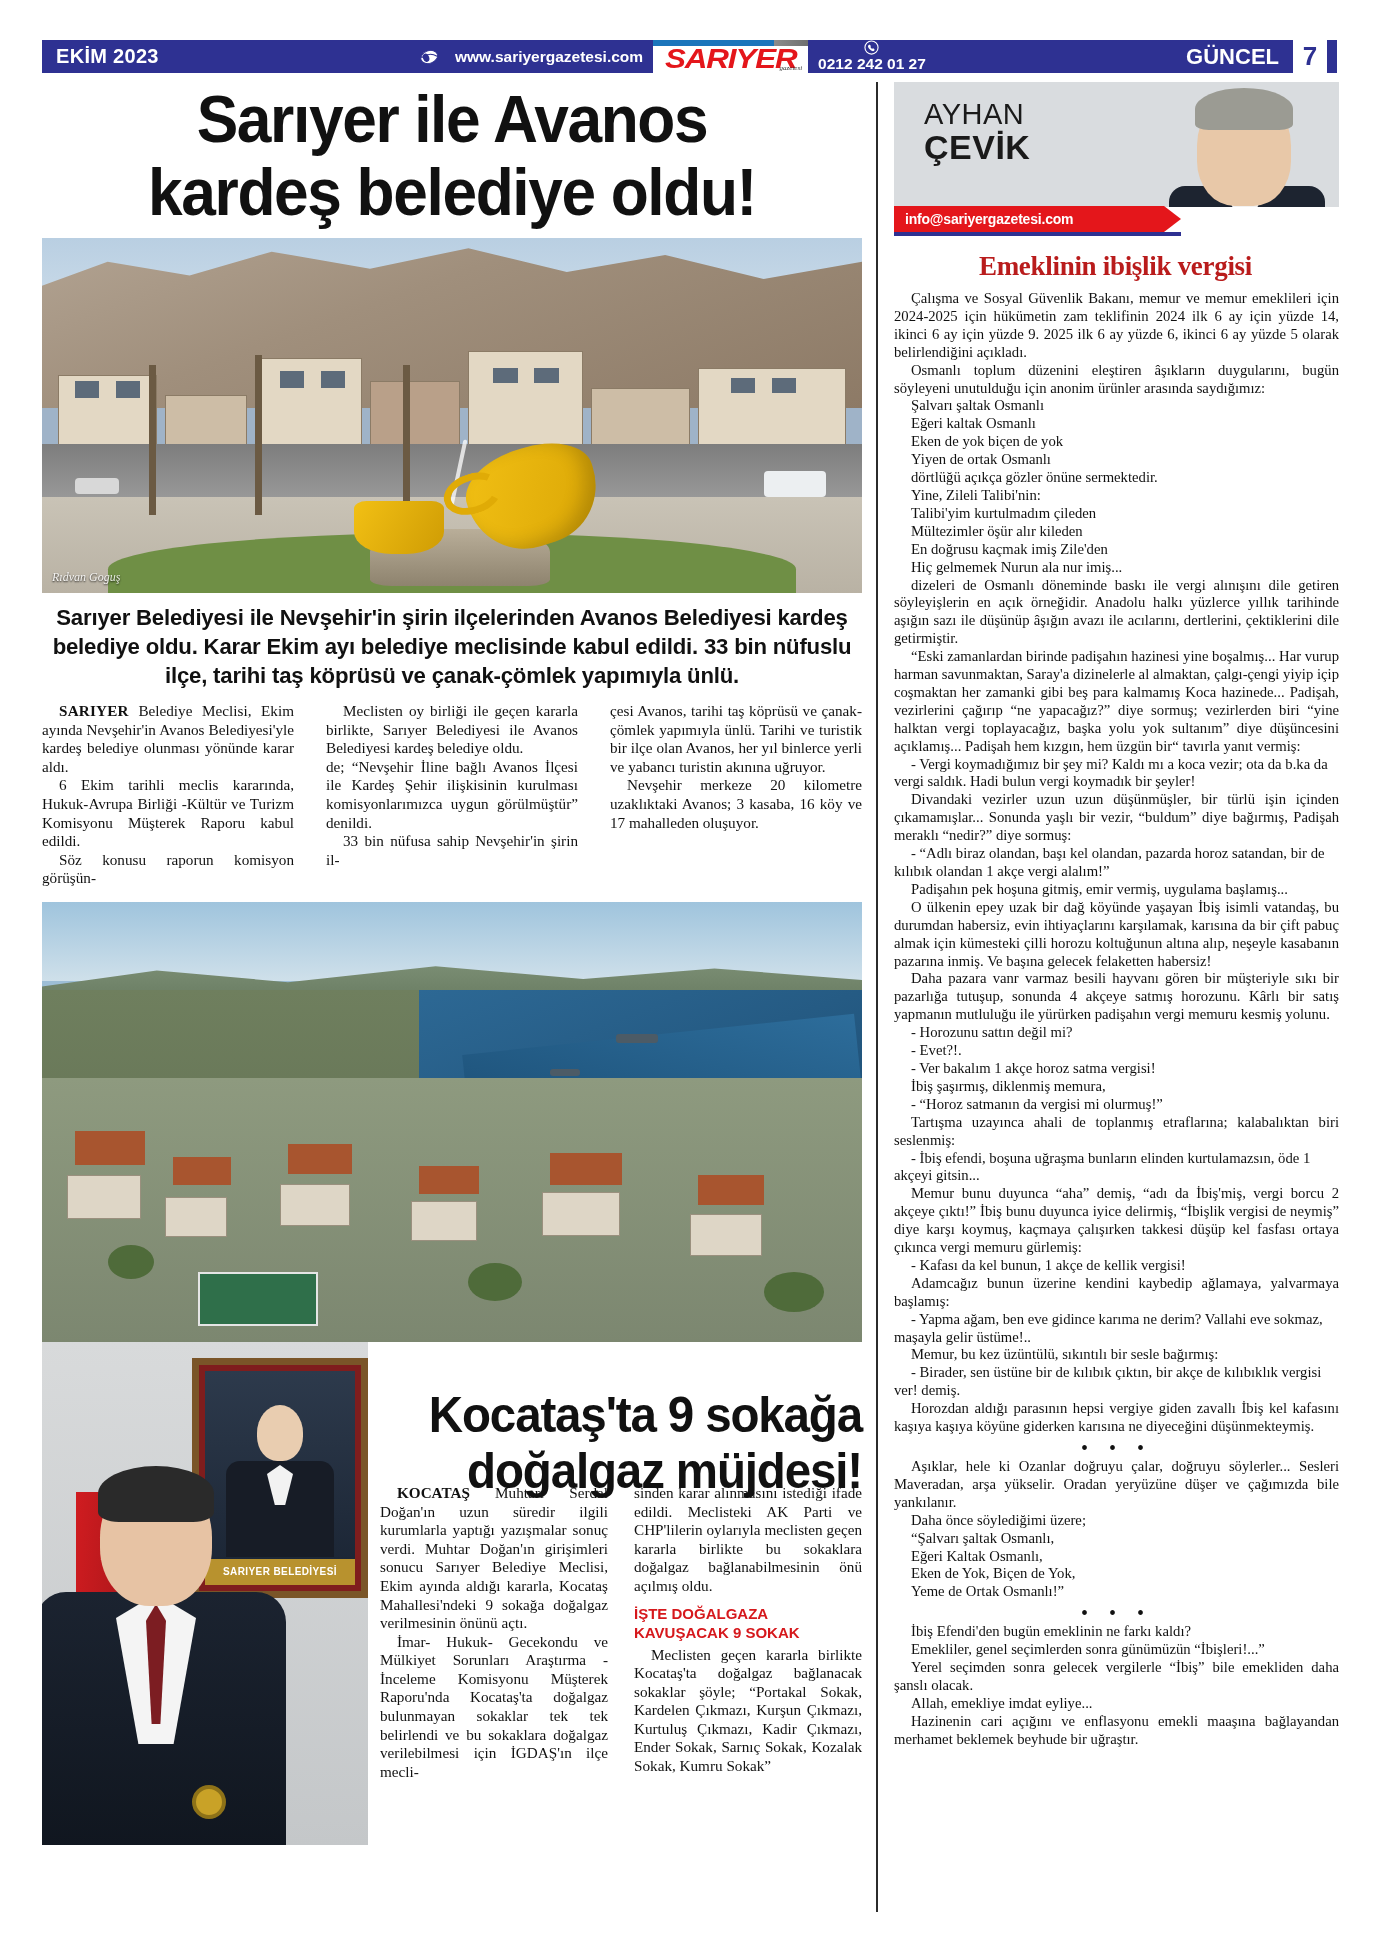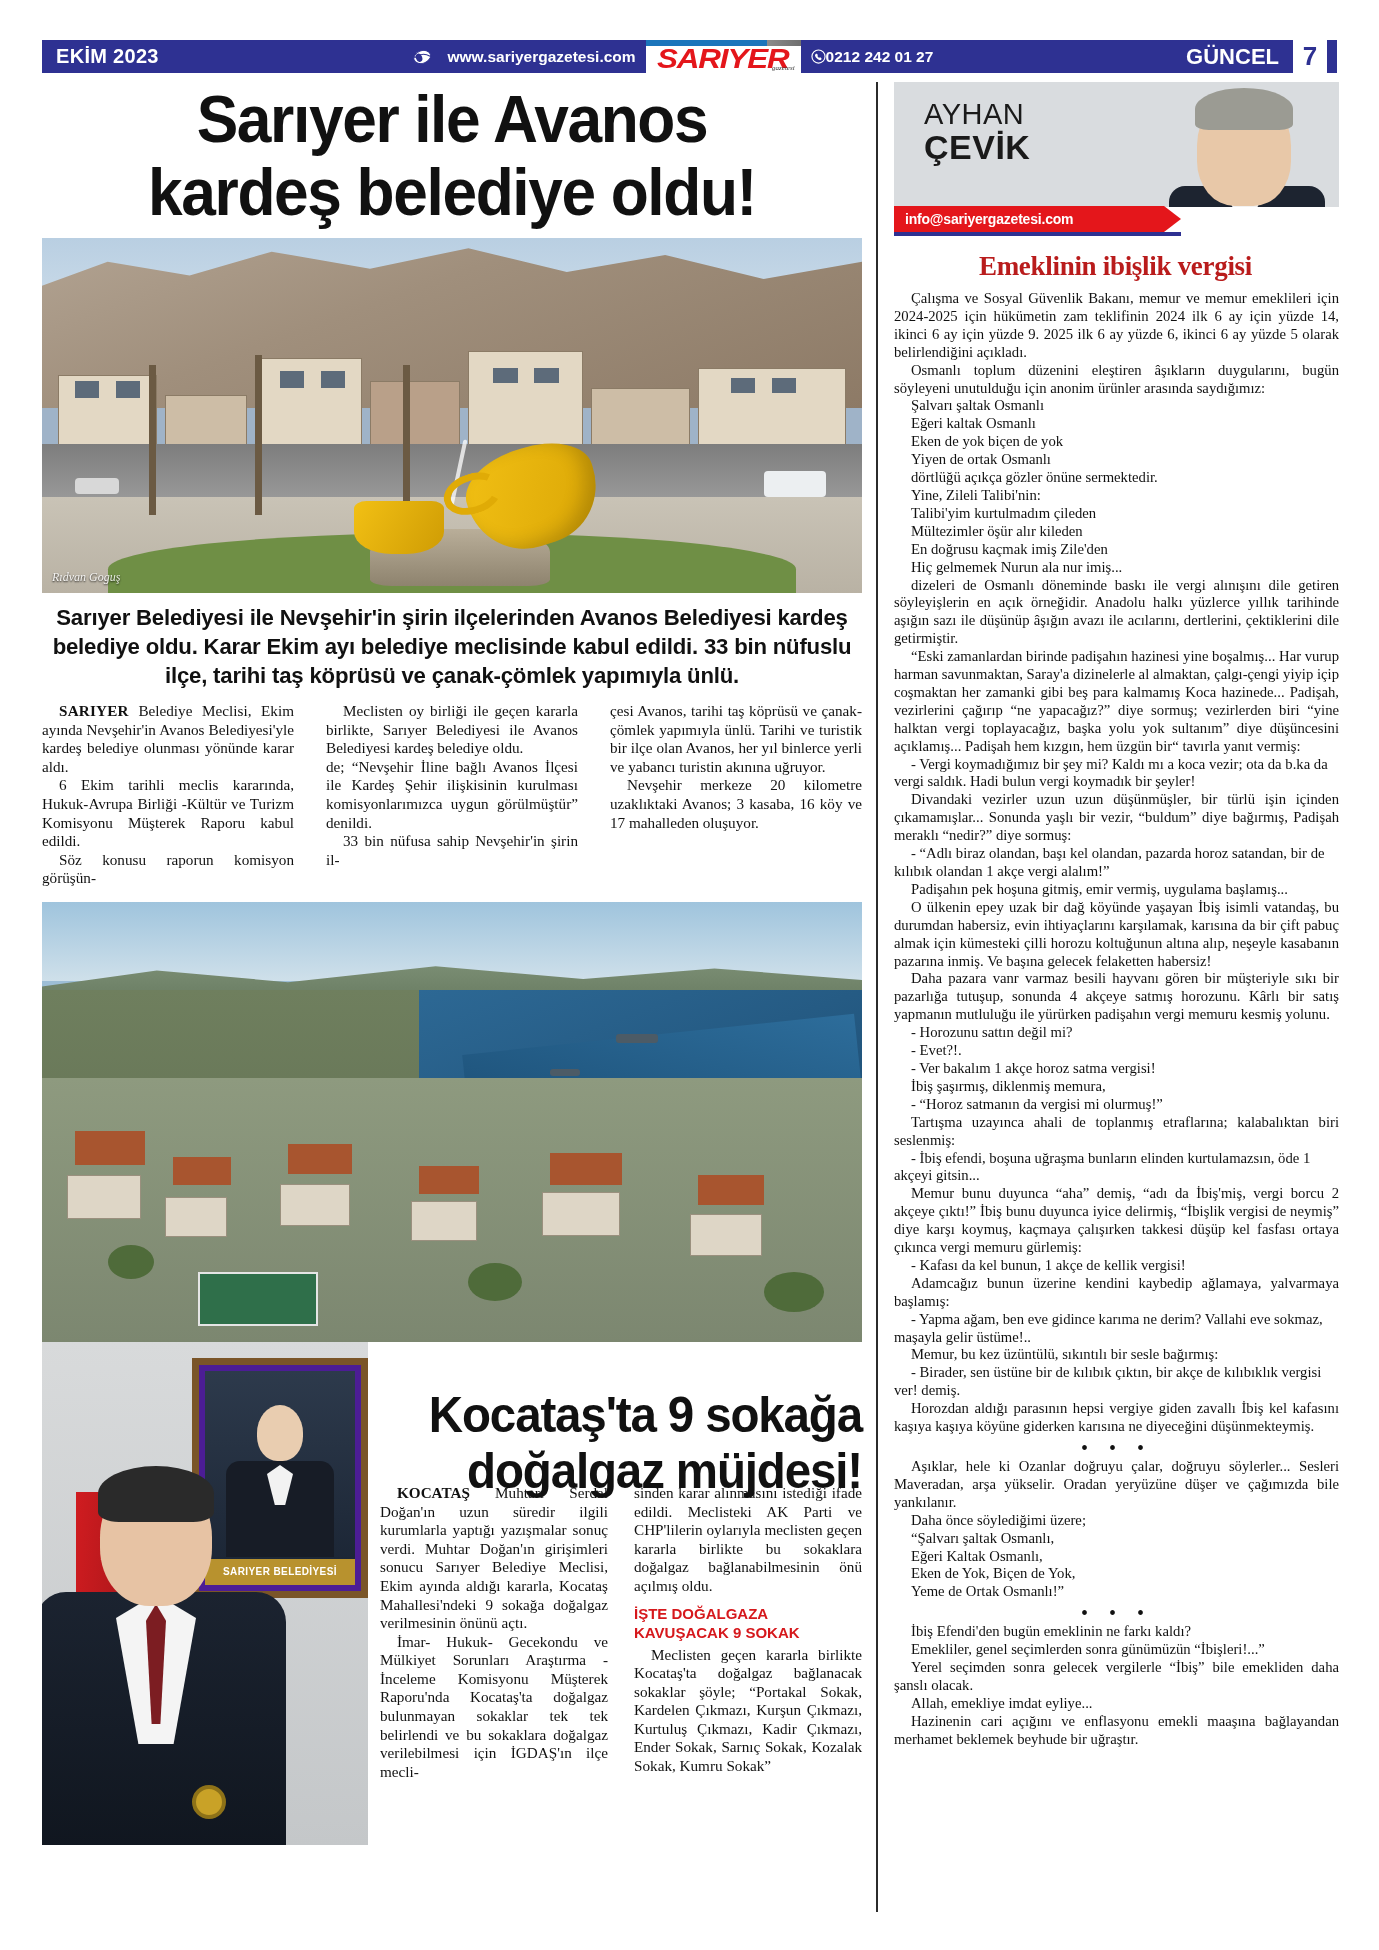--- a/index.html
+++ b/index.html
@@ -50,21 +50,21 @@
     font-weight:bold; font-style:italic;
     color:#e4161b; font-size:28px; line-height:26px;
     letter-spacing:-1px; transform:scaleX(1.12); transform-origin:center bottom;
     margin-bottom:1px;
   }
   .masthead-logo .sub {
     position:absolute; right:6px; bottom:1px;
     font-family:Liberation Serif, serif; font-style:italic;
     font-size:7px; color:#333;
   }
-  .phone-wrap { display:flex; align-items:center; gap:0; }
+  .phone-wrap { display:flex; align-items:center; gap:0;flex-direction:column; }
   .phone-icon { width:15px; height:15px; display:block; }
   .phone-num {
     color:#fff; font-family:"Liberation Sans", sans-serif;
     font-weight:bold; font-size:15.5px; white-space:nowrap;
   }
   .topbar-section {
     color:#fff; font-family:"Liberation Sans", sans-serif;
     font-weight:bold; font-size:22px; letter-spacing:0px;
     margin-right:14px; white-space:nowrap;
   }
@@ -206,21 +206,21 @@
 
   
   .bottom-wrap { width:820px; margin-top:0px; position:relative; }
   .portrait {
     position:absolute; left:0; top:0; width:326px; height:503px;
     overflow:hidden; background:#cfd3d6;
   }
   .pt-wall { position:absolute; inset:0; background:linear-gradient(#d8dadb,#c4c7c9); }
   .pt-frame {
     position:absolute; left:150px; top:16px; width:176px; height:240px;
-    background:#4c1d95; border:7px solid #7a5528;
+    background:#7f1d1d; border:7px solid #7a5528;
   }
   .pt-frame-in {
     position:absolute; inset:6px; background:linear-gradient(#2d3a4c,#1a2433);
     overflow:hidden;
   }
   .pt-ata-head {
     position:absolute; left:50%; top:16%; width:46px; height:56px;
     margin-left:-23px; background:#e9cdb0; border-radius:50% 50% 44% 44%;
   }
   .pt-ata-body {

